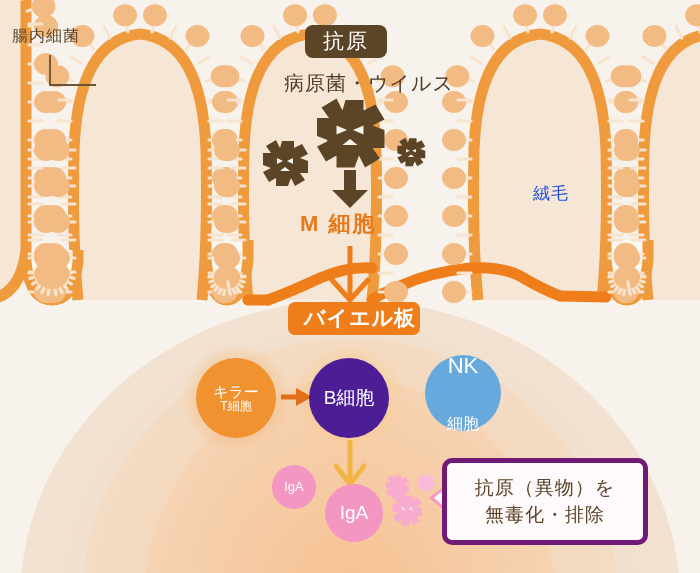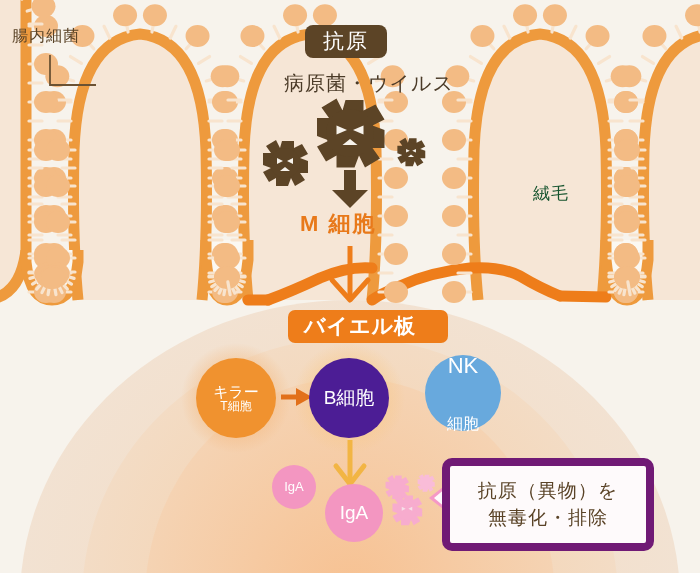--- a/index.html
+++ b/index.html
@@ -16,21 +16,21 @@
   .lbl{position:absolute;white-space:nowrap;}
 
   
   #gutflora-label{
     left:12px;top:26px;
     font-size:16px;color:#5A4327;letter-spacing:1px;
   }
   
   #villi-label{
     left:533px;top:182px;
-    font-size:17px;color:#14532d;letter-spacing:1px;
+    font-size:17px;color:#1d4ed8;letter-spacing:1px;
   }
 
   
   #antigen-chip{
     position:absolute;left:305px;top:25px;
     background:#5C4426;border-radius:8px;
     padding:5px 18px 7px 18px;
     color:#FFFFFF;font-size:21px;font-weight:normal;letter-spacing:2px;
     line-height:1;
   }
@@ -41,24 +41,23 @@
   }
   
   #mcell-label{
     left:300px;top:209px;
     font-size:22px;font-weight:bold;color:#E8791A;letter-spacing:2px;
   }
   
   #peyer-chip{
     position:absolute;left:288px;top:302px;
     background:#EE7D1A;border-radius:7px;
-    padding:4px 32px 6px 16px;
+    padding:4px 4px 6px 16px;
     color:#FFFFFF;font-size:21px;font-weight:bold;letter-spacing:1px;
     line-height:1.1;
-    margin-top:8px;
   }
 
   
   .cell{
     position:absolute;border-radius:50%;
     display:flex;flex-direction:column;align-items:center;justify-content:center;
     color:#FFFFFF;font-weight:normal;text-align:center;line-height:1.05;
   }
   #cell-killer-t{
     left:196px;top:358px;width:80px;height:80px;
@@ -82,21 +81,21 @@
     background:#F396C1;font-size:13px;
   }
   #iga-big{
     left:325px;top:484px;width:58px;height:58px;
     background:#F396C1;font-size:19px;
   }
 
   
   #callout{
     position:absolute;left:442px;top:458px;width:196px;height:77px;
-    background:#FEFAFB;border:8px solid #701a75;border-radius:10px;
+    background:#FEFAFB;border:5px solid #701a75;border-radius:10px;
     display:flex;align-items:center;justify-content:center;
     color:#5A4327;font-size:19px;line-height:1.4;text-align:center;
     letter-spacing:1px;
   }
   #callout-tail{
     position:absolute;left:429px;top:487px;width:0;height:0;
     border-top:11px solid transparent;
     border-bottom:11px solid transparent;
     border-right:14px solid #F598C6;
   }

